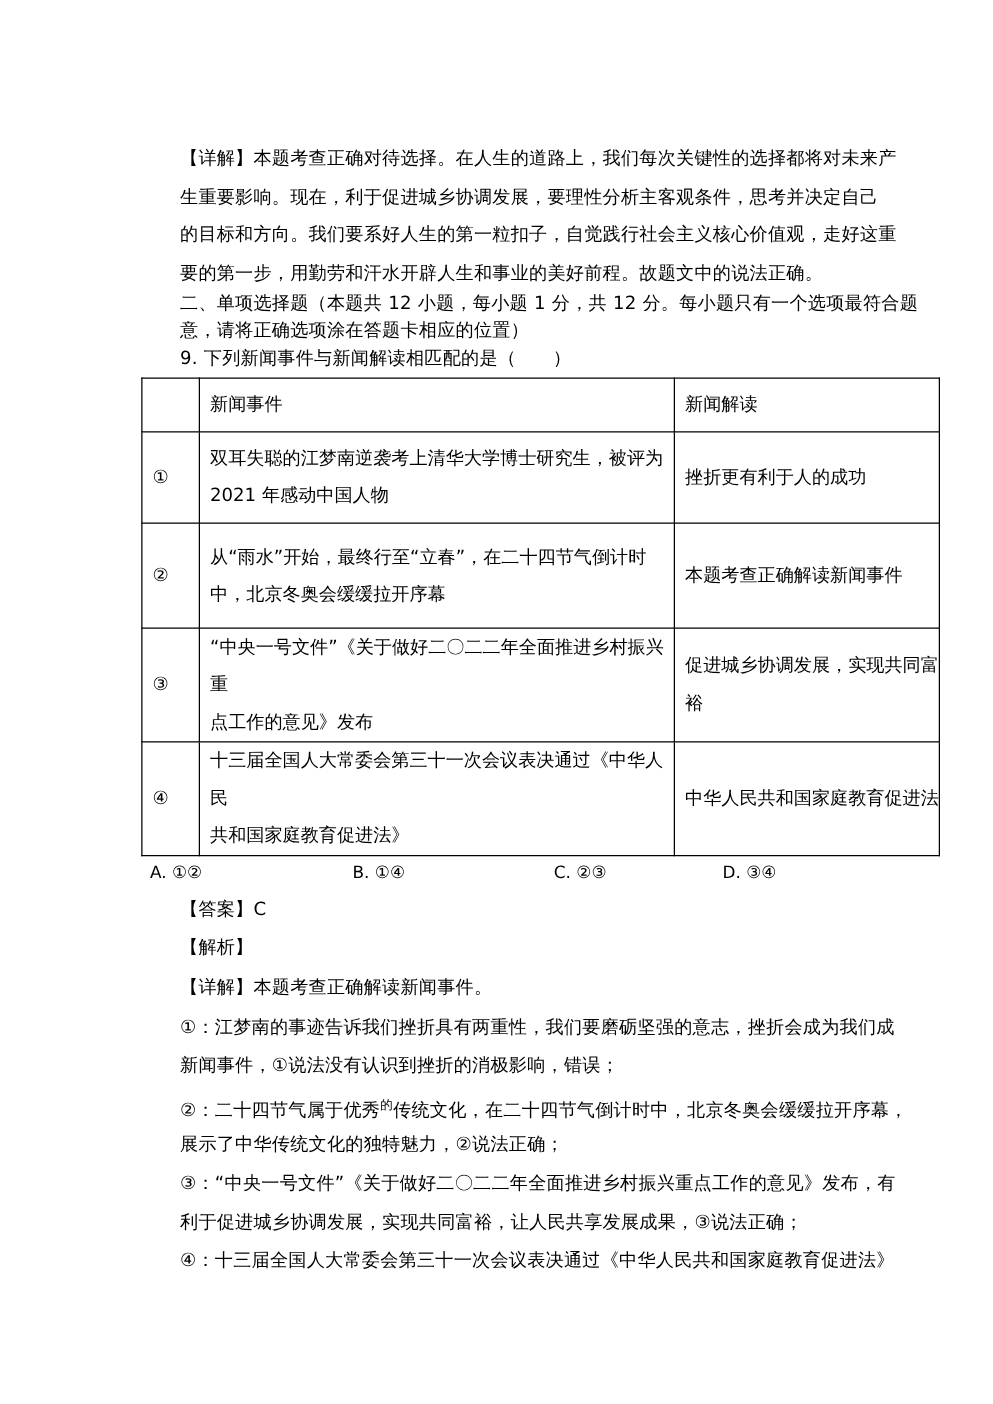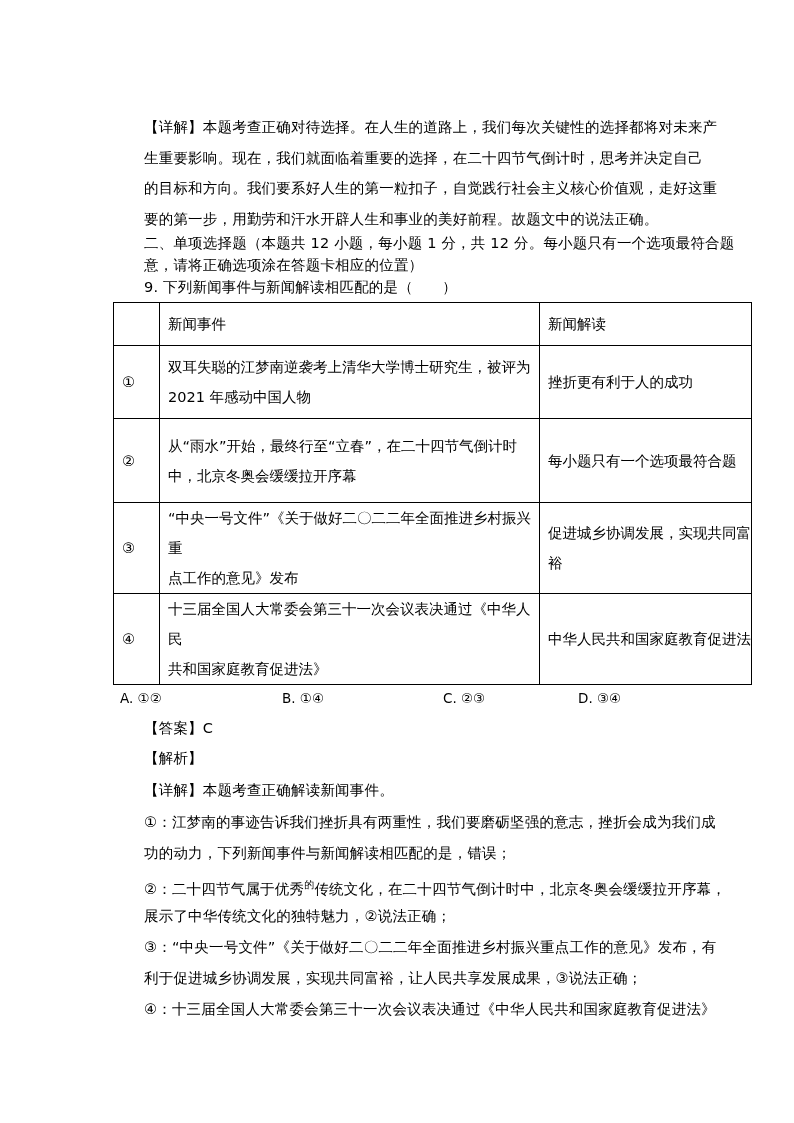--- a/index.html
+++ b/index.html
@@ -23,21 +23,21 @@
   .col-num { width: 46px; }
   .col-event { width: 380px; }
   .col-interp { width: 212px; }
   .opt { position: absolute; top: 688px; font-size: 13.5px; line-height: 20px; white-space: nowrap; text-align: center; }
   .sup { font-size: 10px; vertical-align: 6px; }
 </style>
 </head>
 <body>
 
 <div class="line" style="top:117px">【详解】本题考查正确对待选择。在人生的道路上，我们每次关键性的选择都将对未来产</div>
-<div class="line" style="top:148px">生重要影响。现在，我们就面临着重要的选择，在二十四节气倒计时，思考并决定自己</div>
+<div class="line" style="top:148px">生重要影响。现在，利于促进城乡协调发展，要理性分析主客观条件，思考并决定自己</div>
 <div class="line" style="top:178px">的目标和方向。我们要系好人生的第一粒扣子，自觉践行社会主义核心价值观，走好这重</div>
 <div class="line" style="top:209px">要的第一步，用勤劳和汗水开辟人生和事业的美好前程。故题文中的说法正确。</div>
 
 <div class="line" style="top:233px">二、单项选择题（本题共 12 小题，每小题 1 分，共 12 分。每小题只有一个选项最符合题</div>
 <div class="line" style="top:255px">意，请将正确选项涂在答题卡相应的位置）</div>
 
 <div class="line" style="top:277px">9. 下列新闻事件与新闻解读相匹配的是（　　）</div>
 
 <table class="tbl">
   <colgroup>
@@ -61,21 +61,21 @@
       <div>挫折更有利于人的成功</div>
     </td>
   </tr>
   <tr style="height:84px">
     <td>②</td>
     <td>
       <div>从“雨水”开始，最终行至“立春”，在二十四节气倒计时</div>
       <div>中，北京冬奥会缓缓拉开序幕</div>
     </td>
     <td>
-      <div>每小题只有一个选项最符合题</div>
+      <div>本题考查正确解读新闻事件</div>
     </td>
   </tr>
   <tr style="height:74px">
     <td>③</td>
     <td>
       <div>“中央一号文件”《关于做好二〇二二年全面推进乡村振兴重</div>
       <div>点工作的意见》发布</div>
     </td>
     <td>
       <div>促进城乡协调发展，实现共同富</div>
@@ -97,18 +97,18 @@
 
 <div class="opt" style="left:120px">A. ①②</div>
 <div class="opt" style="left:282px">B. ①④</div>
 <div class="opt" style="left:443px">C. ②③</div>
 <div class="opt" style="left:578px">D. ③④</div>
 
 <div class="line" style="top:718px">【答案】C</div>
 <div class="line" style="top:748px">【解析】</div>
 <div class="line" style="top:780px">【详解】本题考查正确解读新闻事件。</div>
 <div class="line" style="top:812px">①：江梦南的事迹告诉我们挫折具有两重性，我们要磨砺坚强的意志，挫折会成为我们成</div>
-<div class="line" style="top:843px">功的动力，下列新闻事件与新闻解读相匹配的是，错误；</div>
+<div class="line" style="top:843px">新闻事件，①说法没有认识到挫折的消极影响，错误；</div>
 <div class="line" style="top:875px"><span>②：二十四节气属于优秀</span><span class="sup">的</span><span>传统文化，在二十四节气倒计时中，北京冬奥会缓缓拉开序幕，</span></div>
 <div class="line" style="top:906px">展示了中华传统文化的独特魅力，②说法正确；</div>
 <div class="line" style="top:937px">③：“中央一号文件”《关于做好二〇二二年全面推进乡村振兴重点工作的意见》发布，有</div>
 <div class="line" style="top:968px">利于促进城乡协调发展，实现共同富裕，让人民共享发展成果，③说法正确；</div>
 <div class="line" style="top:999px">④：十三届全国人大常委会第三十一次会议表决通过《中华人民共和国家庭教育促进法》</div>
 
 </body></html>

